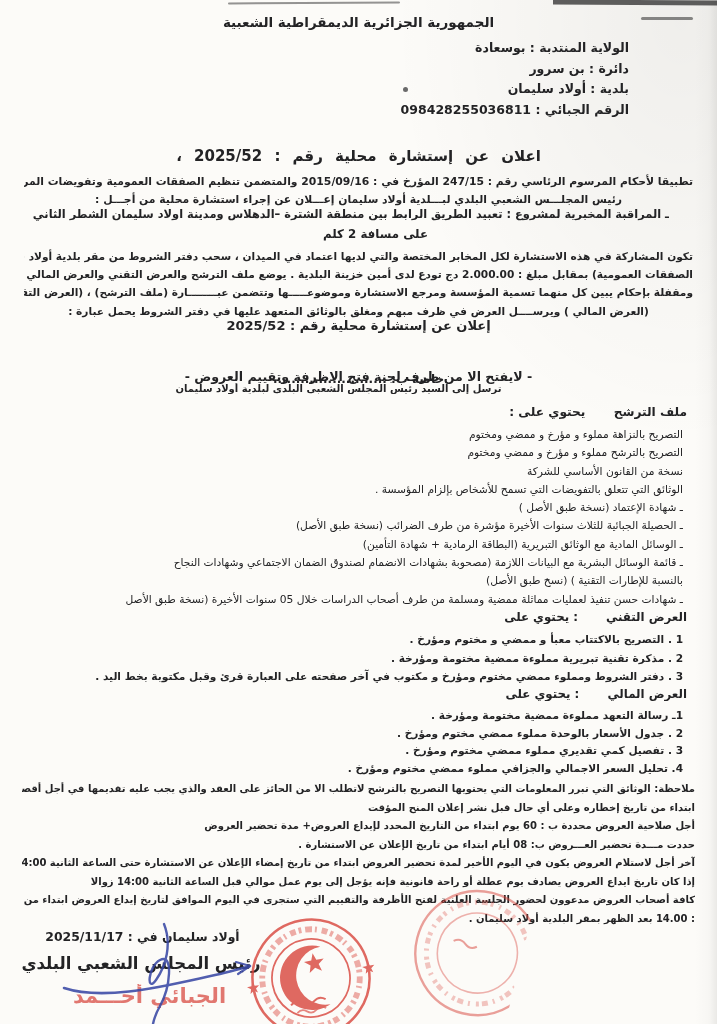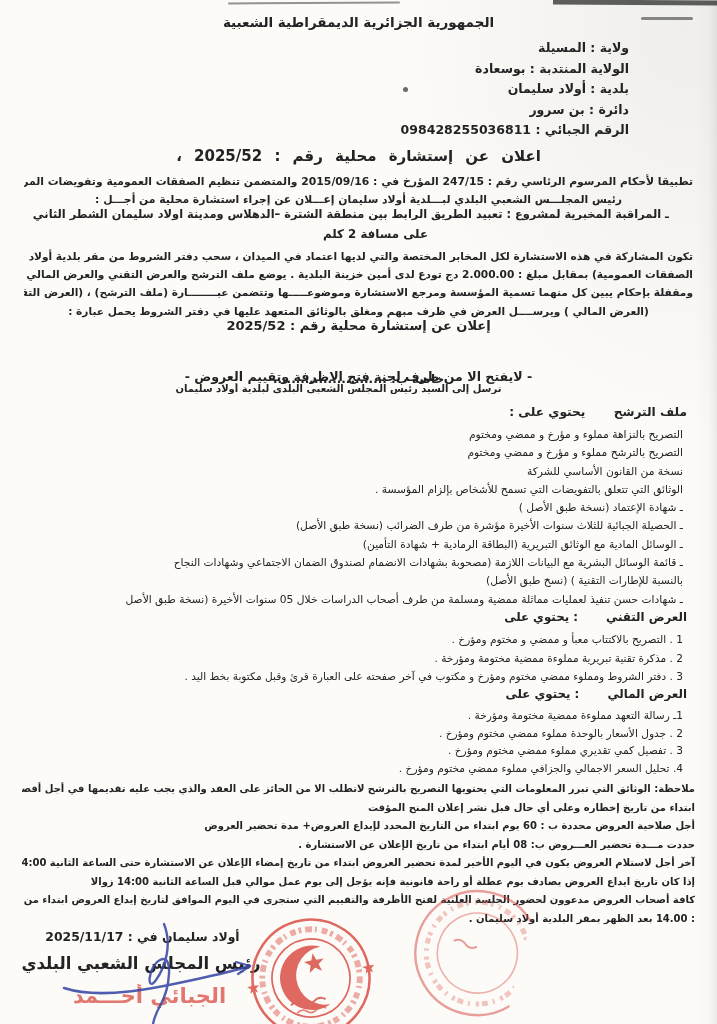--- a/index.html
+++ b/index.html
@@ -35,38 +35,37 @@
   .cand-items{top:426px;right:34px;left:22px;font-size:10.7px;line-height:18.3px;font-weight:normal;}
   .tech-h{top:610px;right:30px;font-size:11.8px;}
   .tech-items{top:630px;right:34px;left:22px;font-size:10.6px;line-height:18.6px;}
   .fin-h{top:687px;right:30px;font-size:11.8px;}
   .fin-items{top:707px;right:34px;left:22px;font-size:10.6px;line-height:17.6px;}
   .notes{top:780px;right:22px;left:22px;font-size:10px;line-height:18.5px;letter-spacing:-0.1px;}
   .f-date{top:929px;left:35px;width:215px;font-size:12.4px;}
   .f-title{top:954px;left:20px;width:242px;font-size:16.5px;letter-spacing:.2px;}
   .f-name{top:984px;left:42px;width:215px;font-size:21px;letter-spacing:1px;opacity:.72;}
   .artifact{background:#2b2b2b;}
-  .semib{font-weight:normal;}
+  .semib{font-weight:bold;}
 </style>
 </head>
 <body>
 
 <div class="page">
 
   <div class="abs artifact" style="left:228px;top:2px;width:172px;height:2px;opacity:.5;transform:rotate(-.3deg);border-radius:1px;"></div>
   <div class="abs artifact" style="left:553px;top:0;width:164px;height:5px;opacity:.75;transform:rotate(.4deg);"></div>
   <div class="abs artifact" style="left:641px;top:17px;width:52px;height:3px;opacity:.55;border-radius:2px;"></div>
   <div class="abs" style="left:403px;top:87px;width:5px;height:5px;background:#6a6a6a;border-radius:50%;"></div>
 
   <div class="abs republic ctr b nw">الجمهورية الجزائرية الديمقراطية الشعبية</div>
   <div class="abs hdrblock rgt b">
-    <div class="nw">ولاية : المسيلة</div>
     <div class="nw">الولاية المنتدبة : بوسعادة</div>
+    <div class="nw">دائرة : بن سرور</div>
     <div class="nw">بلدية : أولاد سليمان</div>
-    <div class="nw">دائرة : بن سرور</div>
     <div class="nw">الرقم الجبائي : 098428255036811</div>
   </div>
 
   <div class="abs title ctr b nw">اعلان عن إستشارة محلية رقم : 2025/52 ،</div>
 
   <div class="abs intro b">
     <div class="nw rgt">تطبيقا لأحكام المرسوم الرئاسي رقم : 247/15 المؤرخ في : 2015/09/16 والمتضمن تنظيم الصفقات العمومية وتفويضات المرفق العام . يعـــــلن</div>
     <div class="nw ctr">رئيس المجلـــس الشعبي البلدي لبـــلدية أولاد سليمان إعـــلان عن إجراء استشارة محلية من أجـــل :</div>
   </div>
 

